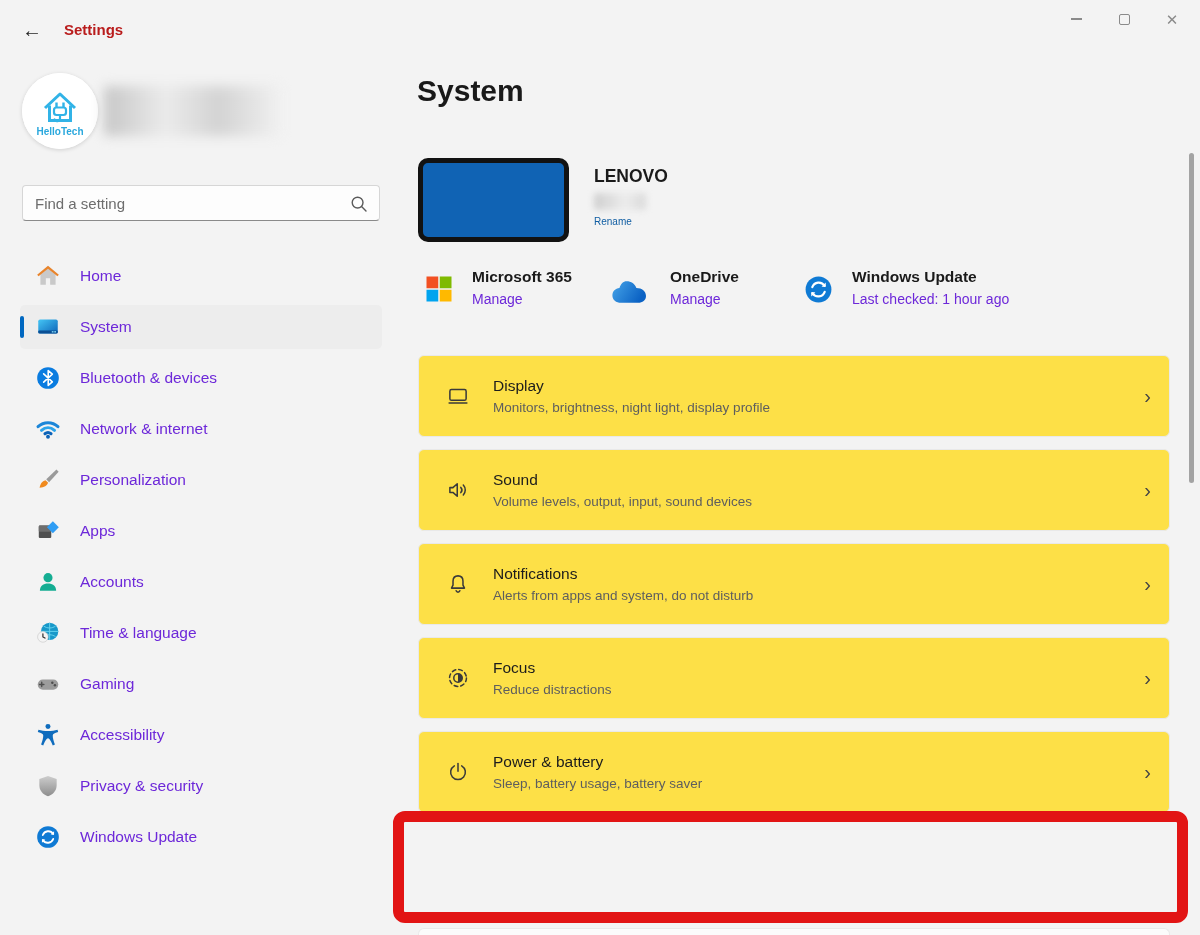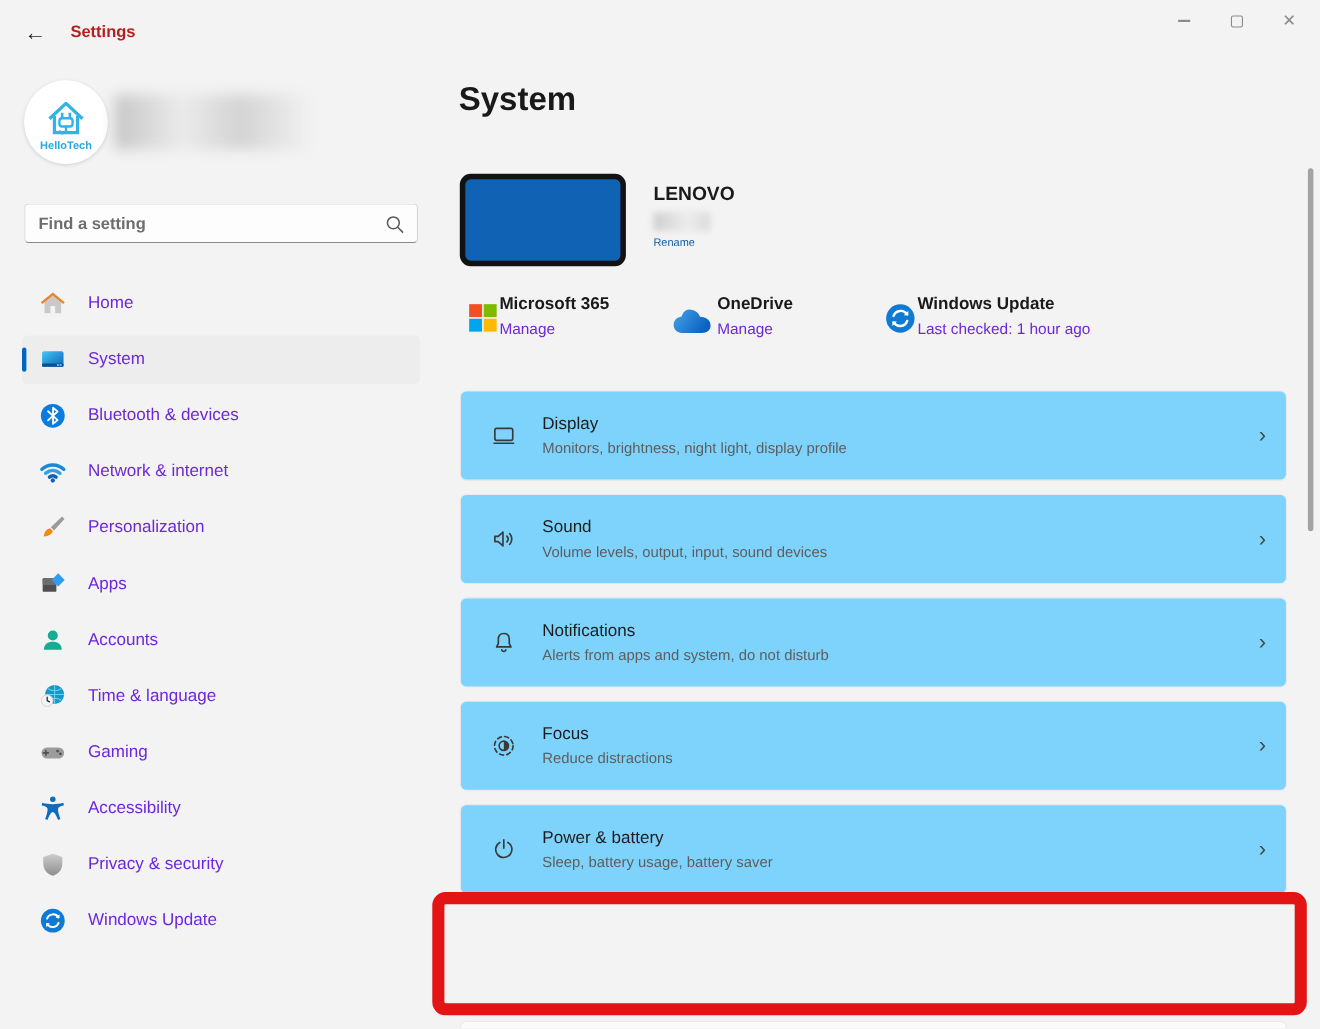--- a/index.html
+++ b/index.html
@@ -24,21 +24,21 @@
 
   
   .avatar { position:absolute; left:22px; top:73px; width:76px; height:76px; border-radius:50%;
     background:#fff; box-shadow:0 1px 4px rgba(0,0,0,.15); }
   .blur-name { position:absolute; left:104px; top:86px; width:176px; height:50px; border-radius:4px;
     background:linear-gradient(90deg,#c6c6c6,#ebebeb 35%,#d3d3d3 65%,#f0f0f0);
     filter:blur(6px); }
   .search-box { position:absolute; left:22px; top:185px; width:358px; height:36px;
     background:#fdfdfd; border:1px solid #d6d6d6; border-bottom-color:#8a8a8a; border-radius:4px; }
   .search-box input { width:100%; height:100%; border:none; outline:none; background:transparent;
-    font-family:inherit; font-size:15px; color:#000000; padding:0 38px 0 12px;font-weight:bold; }
+    font-family:inherit; font-size:15px; color:#000000; padding:0 38px 0 12px; }
   .search-box input::placeholder { color:#6d6d6d; }
   .search-icon { position:absolute; right:10px; top:8px; width:20px; height:20px; }
 
   .nav { position:absolute; left:20px; top:254px; width:362px; }
   .nav-item { position:relative; height:44px; margin-bottom:7px; display:flex; align-items:center;
     border-radius:5px; padding-left:15px; cursor:pointer; }
   .nav-item.selected { background:#ededed; }
   .accent-pill { position:absolute; left:0; top:11px; width:3.5px; height:22px;
     border-radius:2px; background:#0067c0; }
   .nav-icon { width:26px; height:26px; flex:none; }
@@ -52,26 +52,26 @@
   .thumb { width:151px; height:84px; background:#1063b4; border:5px solid #121212; border-radius:10px; }
   .device-info { margin-left:25px; padding-top:8px; }
   .device-name { font-size:17.5px; font-weight:700; color:#1a1a1a; }
   .blur-model { width:52px; height:17px; margin-top:6px; border-radius:3px;
     background:linear-gradient(90deg,#cfcfcf,#ececec 60%,#dadada); filter:blur(3px); }
   .rename-link { display:inline-block; margin-top:6px; font-size:10px; color:#115ea3; cursor:pointer; }
 
   .qa { position:absolute; top:268px; display:flex; cursor:pointer; }
   .qa-icon { flex:none; }
   .qa-icon svg { display:block; }
-  .qa-text { }
+  .qa-text { margin-left:18px; }
   .qa-title { font-size:15.5px; font-weight:700; color:#1a1a1a; }
   .qa-sub { font-size:14px; color:#6d28d9; margin-top:5px; }
 
   .rows { position:absolute; left:418px; top:355px; width:752px; }
-  .s-row { height:82px; margin-bottom:12px; background:#7dd3fc; border:1px solid #e9e9e9;
+  .s-row { height:82px; margin-bottom:12px; background:#fde047; border:1px solid #e9e9e9;
     border-radius:6px; display:flex; align-items:center; padding:0 18px 0 26px; cursor:pointer; }
   .row-icon { width:26px; height:26px; flex:none; }
   .row-icon svg { width:26px; height:26px; display:block; stroke:#3a3a3a; fill:none;
     stroke-width:1.4; stroke-linecap:round; }
   .row-text { margin-left:22px; }
   .row-title { font-size:15.5px; color:#1c1c1c; }
   .row-sub { font-size:13.5px; color:#5e5e5e; margin-top:5px; }
   .chevron { margin-left:auto; color:#454545; font-size:20px; font-weight:400; }
   .chevron::before { content:"\203A"; }
 

